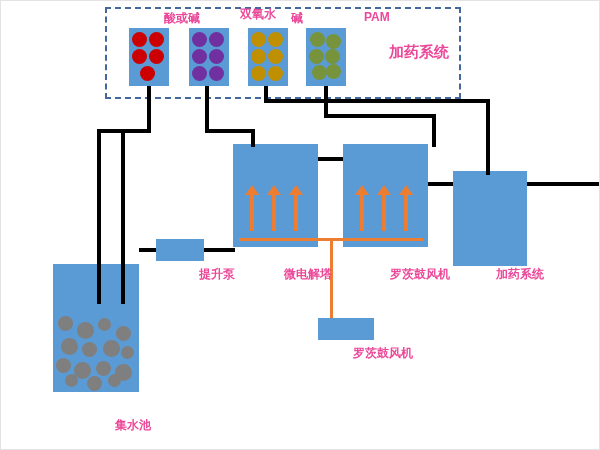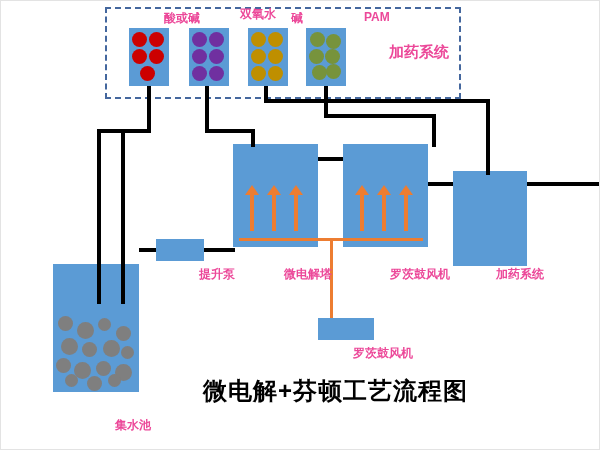--- a/index.html
+++ b/index.html
@@ -124,15 +124,14 @@
   <div class="lbl" style="left:348px;top:42px;font-size:15px;">加药系统</div>
 
   <div class="lbl" style="left:158px;top:265px;">提升泵</div>
   <div class="lbl" style="left:243px;top:265px;">微电解塔</div>
   <div class="lbl" style="left:349px;top:265px;">罗茨鼓风机</div>
   <div class="lbl" style="left:455px;top:265px;">加药系统</div>
   <div class="lbl" style="left:74px;top:416px;">集水池</div>
   <div class="lbl" style="left:312px;top:344px;">罗茨鼓风机</div>
 
 
-  <div class="title" style="left:202px;top:374px;">微电解+芬顿工艺流程图</div>
 
 </div>
 
 </body></html>

